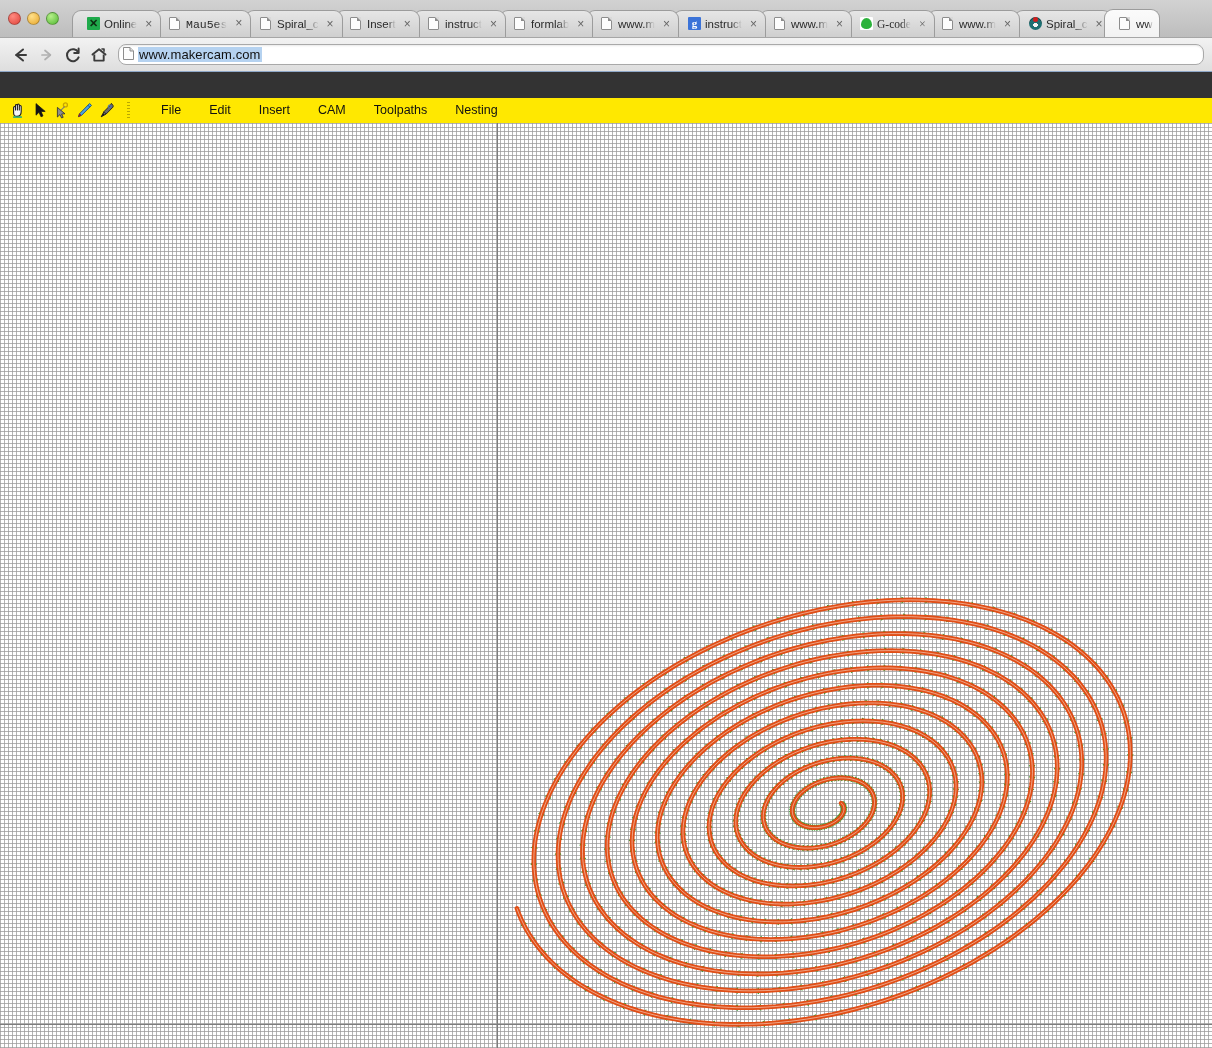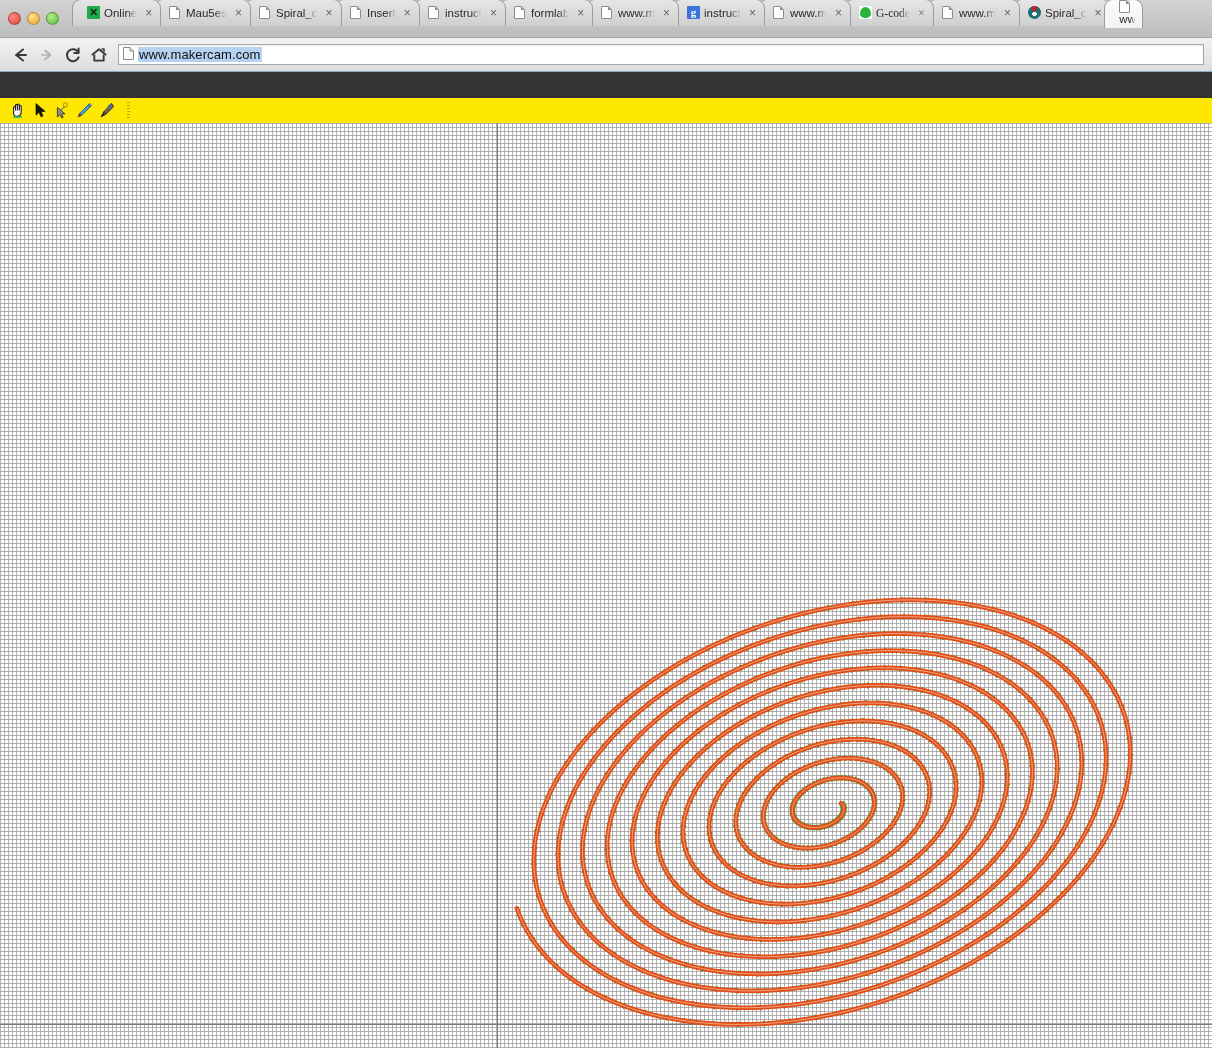--- a/index.html
+++ b/index.html
@@ -25,42 +25,41 @@
   }
   .traffic{
     position:absolute; left:8px; top:12px;
     display:flex; gap:6px; z-index:30;
   }
   .tl-dot{ width:13px;height:13px;border-radius:50%; border:1px solid rgba(0,0,0,.28); }
   .tl-red   { background:radial-gradient(circle at 35% 30%, #ff8a80, #e0443b); }
   .tl-amber { background:radial-gradient(circle at 35% 30%, #ffe08a, #e8a72c); }
   .tl-green { background:radial-gradient(circle at 35% 30%, #b6f08a, #52b833); }
 
-  .tabs{ display:flex; align-items:flex-start; margin-left:72px; height:38px; }
+  .tabs{ display:flex; align-items:center; margin-left:72px; height:27px; }
   .tab{
     position:relative;
     height:27px;
     display:flex; align-items:center;
     padding:0 6px 0 14px;
     margin-right:-7px;
     background:linear-gradient(#e6e6e6,#cfcfcf);
     border:1px solid #9c9c9c;
     border-bottom:none;
     border-radius:9px 9px 0 0;
     transform:perspective(6px) rotateX(0deg);
     font-size:11.5px; color:#2a2a2a;
     white-space:nowrap;
     flex:0 0 auto;
   }
   .tab.active{
     background:linear-gradient(#fbfbfb,#f2f2f2);
     z-index:20;
     height:29px;
     border-color:#9c9c9c;
-    flex-direction:column;
   }
   .tab-favicon{
     width:13px; height:14px; margin-right:4px; flex:0 0 13px;
     position:relative;
   }
   
   .fav-page{
     width:11px;height:13px;background:#fdfdfd;
     border:1px solid #8d8d8d;border-radius:1px;
     position:relative;
@@ -116,21 +115,21 @@
     display:flex; align-items:center; padding:0 8px;
     position:relative;
   }
   .navbtn{
     width:26px;height:26px; display:flex;align-items:center;justify-content:center;
     color:#3b3b3b; font-size:17px; line-height:1;
   }
   .navbtn.dim{ color:#b0b0b0; }
   .omnibox{
     flex:1; height:21px; margin-left:6px;
-    background:#fff; border:1px solid #a9a9a9; border-radius:0;
+    background:#fff; border:1px solid #a9a9a9; border-radius:8px;
     display:flex; align-items:center; padding:4px 4px;
     box-shadow:inset 0 1px 2px rgba(0,0,0,.09);
   }
   .omni-ico{ margin-right:4px; flex:0 0 11px; }
   .omni-text{
     font-size:13px; color:#111;
     background:#b5d2f0;
     padding:0 1px;
     letter-spacing:.1px;
   }
@@ -208,21 +207,21 @@
       <div class="tl-dot tl-green"></div>
     </div>
     <div class="tabs" id="tabs-container">
         <div class="tab" style="z-index: 20;">
           <div class="tab-favicon">
             <div class="fav-xgreen"></div>
           </div>
           <span class="tab-title">Online</span>
           <span class="tab-close">×</span>
         </div>
-        <div class="tab" style="z-index: 19;">
+        <div class="tab" style="z-index: 19; font-family: Liberation Mono, monospace;">
           <div class="tab-favicon">
             <div class="fav-page"></div>
           </div>
           <span class="tab-title">Mau5es</span>
           <span class="tab-close">×</span>
         </div>
         <div class="tab" style="z-index: 18;">
           <div class="tab-favicon">
             <div class="fav-page"></div>
           </div>
@@ -378,20 +377,28 @@
           <path d="M13.4 1.4 C15.2 3.2 15.6 4.0 14.9 5.2 L8.2 12.0 L3.2 14.8 L5.9 9.7 L12.6 2.9 C13.0 2.2 12.9 1.8 13.4 1.4Z" fill="#6d6d6d" stroke="#1b1b1b" stroke-width=".9" stroke-linejoin="round"></path>
           <path d="M5.9 9.7 L8.2 12.0" stroke="#1b1b1b" stroke-width=".8"></path>
           <path d="M3.2 14.8 L5.3 11.2 L6.7 12.6 Z" fill="#1b1b1b"></path>
           <circle cx="11.6" cy="4.3" r="1.4" fill="none" stroke="#3a6fd8" stroke-width="1"></circle>
         </svg>
       </div>
 
       <div class="tool-sep"></div>
     </div>
 
+    <div class="menus" id="menus-container">
+        <div class="menu">File</div>
+        <div class="menu">Edit</div>
+        <div class="menu">Insert</div>
+        <div class="menu">CAM</div>
+        <div class="menu">Toolpaths</div>
+        <div class="menu">Nesting</div>
+      </div>
   </div>
 
   <div class="canvas">
     <div class="grid-v"></div>
     <div class="grid-h"></div>
     <div class="axis-y"></div>
     <div class="axis-x"></div>
 
     <div class="artboard">
       <svg id="spiral-svg" width="1212" height="927" viewBox="0 0 1212 927" aria-hidden="true">

